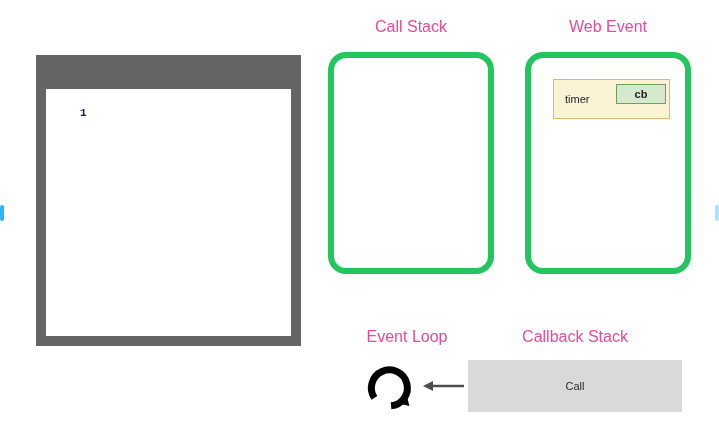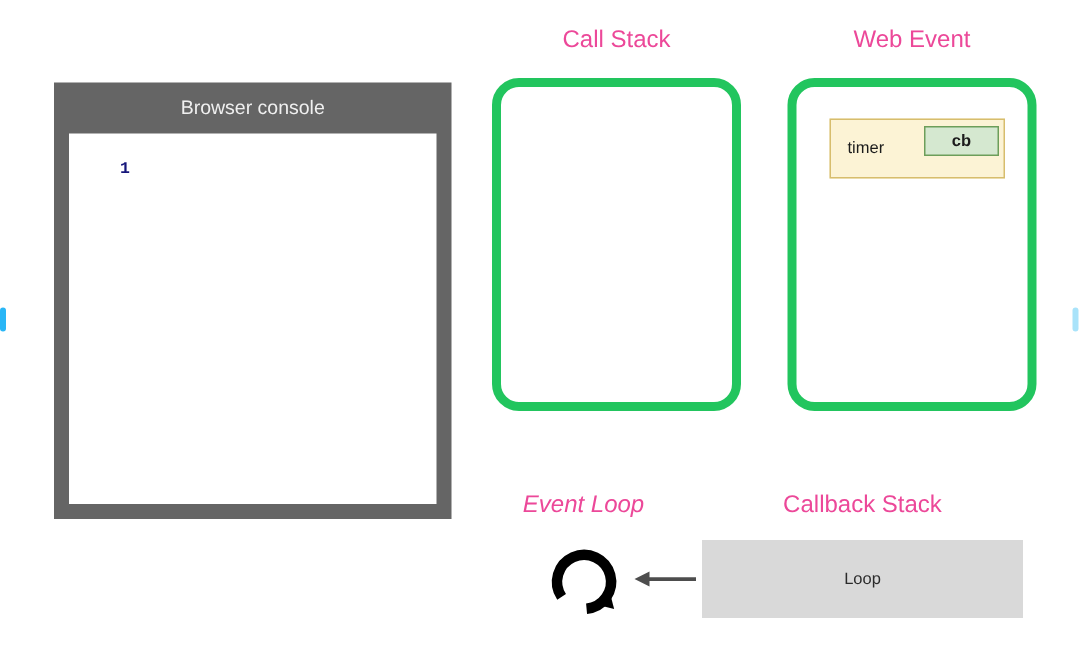--- a/index.html
+++ b/index.html
@@ -60,21 +60,21 @@
   
   .section-heading {
     position: absolute;
     font-size: 16px;
     color: #ec4899;
     text-align: center;
     white-space: nowrap;
   }
   #call-stack-heading { left: 328px; top: 18px; width: 166px; }
   #web-apis-heading   { left: 525px; top: 18px; width: 166px; }
-  #event-loop-heading { left: 330px; top: 328px; width: 118px; font-style: italic; }
+  #event-loop-heading { left: 348px; top: 328px; width: 118px; }
   #callback-queue-heading { left: 468px; top: 328px; width: 214px; }
 
   
   .rounded-box {
     position: absolute;
     background: #ffffff;
     border: 6px solid #22c55e;
     border-radius: 18px;
     box-sizing: border-box;
     top: 52px;
@@ -165,21 +165,20 @@
   }
   #edge-nav-left  { left: 0px;   background: #29b6f6; }
   #edge-nav-right { right: 0px;  background: #a9e3fa; }
 </style>
 </head>
 <body>
 
 <div class="edge-nav" id="edge-nav-left"></div>
 
 <div id="console-panel">
-  <div id="console-title">Browser console</div>
   <div id="console-output">
     <div class="console-line">1</div>
   </div>
 </div>
 
 <div class="section-heading" id="call-stack-heading">Call Stack</div>
 <div class="rounded-box" id="call-stack-box"></div>
 
 <div class="section-heading" id="web-apis-heading">Web Event</div>
 <div class="rounded-box" id="web-apis-box">
@@ -195,16 +194,16 @@
   <path d="M 44 33 L 51 44 L 38 45 Z" fill="#000000" transform="rotate(18 44 40)"></path>
 </svg>
 
 <svg id="transfer-arrow" viewBox="0 0 44 20">
   <line x1="8" y1="10" x2="42" y2="10" stroke="#4d4d4d" stroke-width="2.5"></line>
   <path d="M 1 10 L 11 5 L 11 15 Z" fill="#4d4d4d"></path>
 </svg>
 
 <div class="section-heading" id="callback-queue-heading">Callback Stack</div>
 <div id="callback-queue-box">
-  <span id="callback-queue-status">Loop</span>
+  <span id="callback-queue-status">Call</span>
 </div>
 
 <div class="edge-nav" id="edge-nav-right"></div>
 
 </body></html>

